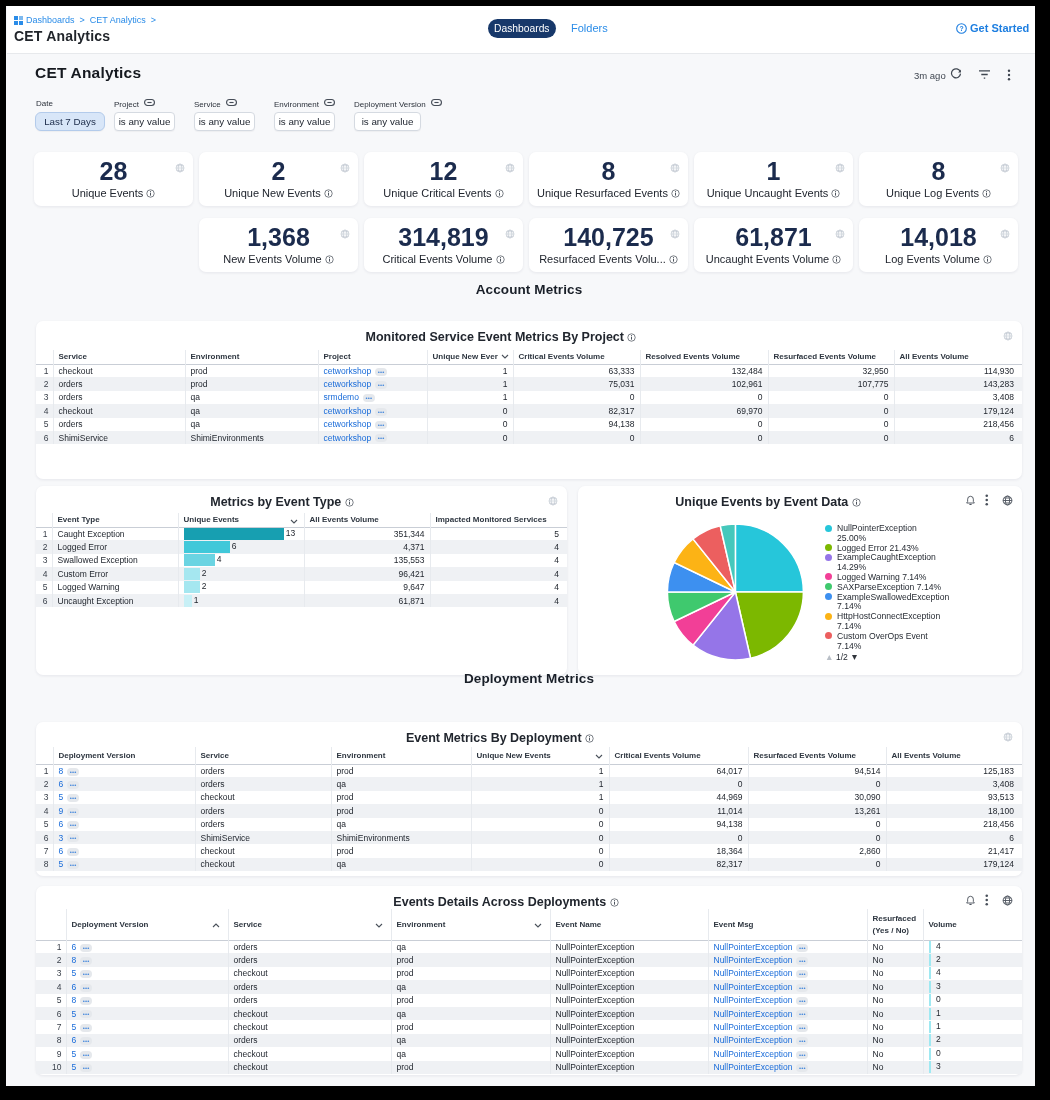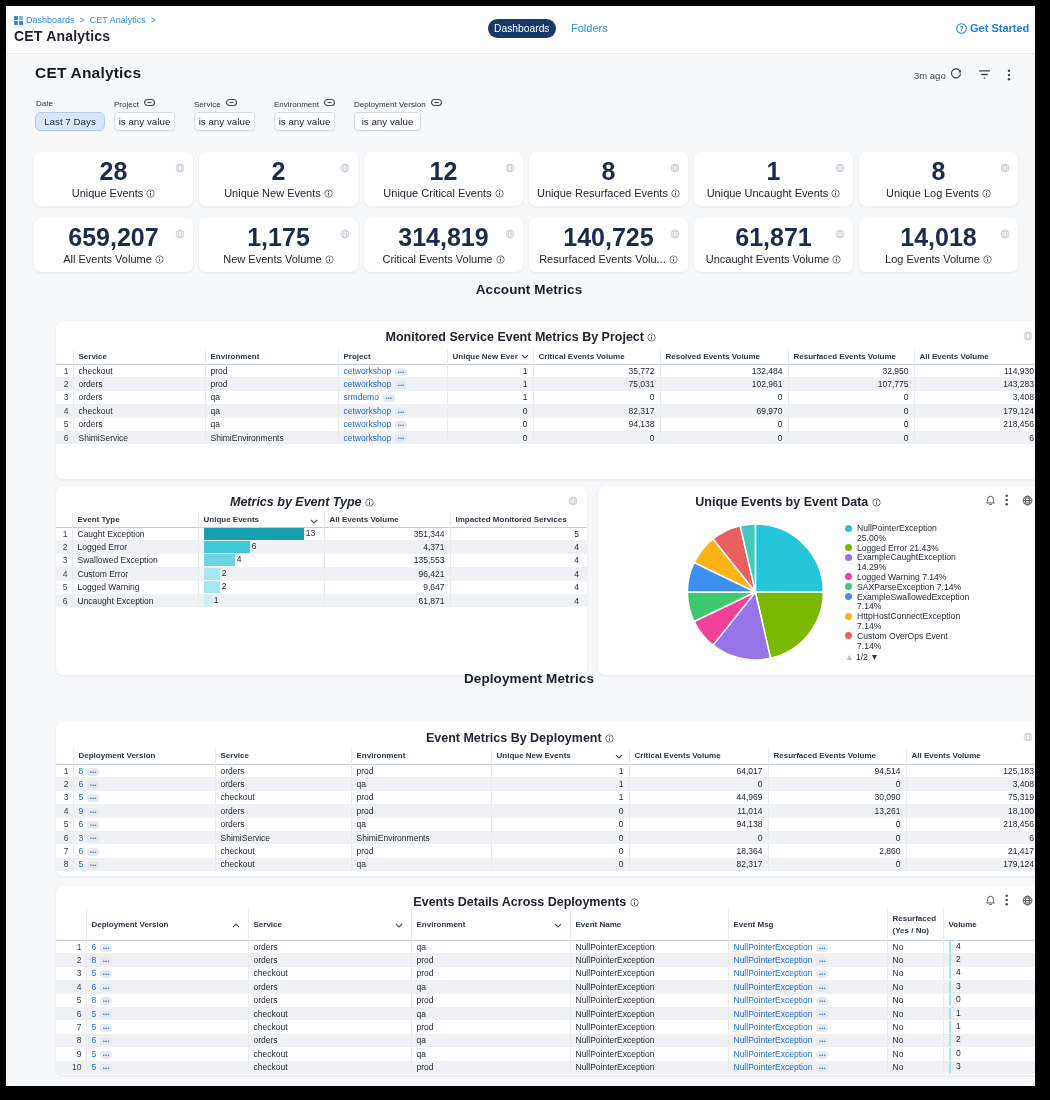--- a/index.html
+++ b/index.html
@@ -15,21 +15,21 @@
 .heading { position:absolute; left:29px; top:58px; font-size:15.5px; font-weight:700; color:#15191f; letter-spacing:0.2px; }
 .tools { position:absolute; left:895px; top:61px; width:105px; height:20px; color:#3f4650; font-size:9.5px; }
 .flabel { position:absolute; font-size:8px; color:#2b313a; font-weight:400; }
 .fbtn { position:absolute; height:19px; background:#fff; border:1px solid #d5dae1; border-radius:4px; font-size:9.8px; color:#222832; text-align:center; box-shadow:0 1px 1px rgba(0,0,0,0.04);}
 .fbtn.sel { background:#d8e6f8; border-color:#b3cbeb; color:#1b2b49; }
 .mcard { position:absolute; width:159px; height:54px; background:#fff; border-radius:7px; box-shadow:0 1px 3px rgba(20,30,60,0.08); }
 .mnum { margin-top:5px; text-align:center; font-size:25px; font-weight:700; color:#1b2b4d; letter-spacing:0px;}
 .mlab { margin-top:1px; text-align:center; font-size:11px; color:#20252e; }
 .globe { position:absolute; right:8px; top:7px; }
 .sechead { position:absolute; left:30px; width:986px; text-align:center; font-size:13.5px; font-weight:700; color:#191f28; letter-spacing:0.1px; }
-.card { position:absolute; background:#fff; border-radius:7px; box-shadow:0 1px 3px rgba(20,30,60,0.08);margin-left:20px; }
+.card { position:absolute; background:#fff; border-radius:7px; box-shadow:0 1px 3px rgba(20,30,60,0.08); }
 .ctitle { text-align:center; font-size:12.5px; font-weight:700; color:#21262e; padding-top:9px; }
 table.dt { border-collapse:collapse; table-layout:fixed; width:100%; font-size:8.5px; color:#232830; }
 table.dt th { font-weight:700; font-size:8px; color:#2e3640; text-align:left; padding:0 5px; height:14px; border-left:1px solid #e7eaee; white-space:nowrap; overflow:hidden; }
 table.dt td { padding:0 5px; height:13.4px; border-left:1px solid #e7eaee; overflow:hidden; white-space:nowrap; }
 table.dt td:last-child, table.dt th:last-child { padding-right:8px; }
 table.dt th:first-child, table.dt td:first-child { border-left:none; text-align:right; padding-right:4px; color:#3a414b;}
 table.dt thead tr { border-bottom:1px solid #c9ced6; }
 table.dt tr.z { background:#eff1f4; }
 .num { text-align:right; }
 a.lk { color:#186bd9; text-decoration:none; }
@@ -187,44 +187,29 @@
             <path d="M1.6 8 h12.8 M2.6 4.4 h10.8 M2.6 11.6 h10.8"></path>
           </g>
         </svg></div>
       <div class="mnum">8</div>
       <div class="mlab">Unique Log Events <svg width="9" height="9" viewBox="0 0 16 16" style="vertical-align:-1px">
           <circle cx="8" cy="8" r="6.6" fill="none" stroke="#4a515b" stroke-width="1.3"></circle>
           <rect x="7.2" y="6.8" width="1.7" height="5" fill="#454c56"></rect>
           <rect x="7.2" y="3.8" width="1.7" height="1.9" fill="#454c56"></rect>
         </svg></div>
     </div>
-  <div class="mcard" style="left:28px; top:212px;">
-      <div class="globe"><svg width="10" height="10" viewBox="0 0 16 16">
-          <g fill="none" stroke="#bcc4cd" stroke-width="1">
-            <circle cx="8" cy="8" r="6.4"></circle>
-            <ellipse cx="8" cy="8" rx="3" ry="6.4"></ellipse>
-            <path d="M1.6 8 h12.8 M2.6 4.4 h10.8 M2.6 11.6 h10.8"></path>
-          </g>
-        </svg></div>
-      <div class="mnum">659,207</div>
-      <div class="mlab">All Events Volume <svg width="9" height="9" viewBox="0 0 16 16" style="vertical-align:-1px">
-          <circle cx="8" cy="8" r="6.6" fill="none" stroke="#4a515b" stroke-width="1.3"></circle>
-          <rect x="7.2" y="6.8" width="1.7" height="5" fill="#454c56"></rect>
-          <rect x="7.2" y="3.8" width="1.7" height="1.9" fill="#454c56"></rect>
-        </svg></div>
-    </div>
   <div class="mcard" style="left:193px; top:212px;">
       <div class="globe"><svg width="10" height="10" viewBox="0 0 16 16">
           <g fill="none" stroke="#bcc4cd" stroke-width="1">
             <circle cx="8" cy="8" r="6.4"></circle>
             <ellipse cx="8" cy="8" rx="3" ry="6.4"></ellipse>
             <path d="M1.6 8 h12.8 M2.6 4.4 h10.8 M2.6 11.6 h10.8"></path>
           </g>
         </svg></div>
-      <div class="mnum">1,175</div>
+      <div class="mnum">1,368</div>
       <div class="mlab">New Events Volume <svg width="9" height="9" viewBox="0 0 16 16" style="vertical-align:-1px">
           <circle cx="8" cy="8" r="6.6" fill="none" stroke="#4a515b" stroke-width="1.3"></circle>
           <rect x="7.2" y="6.8" width="1.7" height="5" fill="#454c56"></rect>
           <rect x="7.2" y="3.8" width="1.7" height="1.9" fill="#454c56"></rect>
         </svg></div>
     </div>
   <div class="mcard" style="left:358px; top:212px;">
       <div class="globe"><svg width="10" height="10" viewBox="0 0 16 16">
           <g fill="none" stroke="#bcc4cd" stroke-width="1">
             <circle cx="8" cy="8" r="6.4"></circle>
@@ -327,21 +312,21 @@
             <th>All Events Volume</th>
           </tr>
         </thead>
 <tbody>
           <tr>
             <td>1</td>
             <td>checkout</td>
             <td>prod</td>
             <td><a class="lk">cetworkshop</a><span class="dots">•••</span></td>
             <td class="num">1</td>
-            <td class="num">35,772</td>
+            <td class="num">63,333</td>
             <td class="num">132,484</td>
             <td class="num">32,950</td>
             <td class="num">114,930</td>
           </tr>
           <tr class="z">
             <td>2</td>
             <td>orders</td>
             <td>prod</td>
             <td><a class="lk">cetworkshop</a><span class="dots">•••</span></td>
             <td class="num">1</td>
@@ -392,21 +377,21 @@
             <td class="num">0</td>
             <td class="num">0</td>
             <td class="num">0</td>
             <td class="num">6</td>
           </tr>
         </tbody>
       </table>
   </div>
 
   <div class="card" id="card2" style="left:30px; top:480px; width:531px; height:189px;">
-    <div class="ctitle" style="padding-right:39px;font-style:italic;">Metrics by Event Type <svg width="9" height="9" viewBox="0 0 16 16" style="vertical-align:-1px">
+    <div class="ctitle" style="padding-right:39px;">Metrics by Event Type <svg width="9" height="9" viewBox="0 0 16 16" style="vertical-align:-1px">
           <circle cx="8" cy="8" r="6.6" fill="none" stroke="#4a515b" stroke-width="1.3"></circle>
           <rect x="7.2" y="6.8" width="1.7" height="5" fill="#454c56"></rect>
           <rect x="7.2" y="3.8" width="1.7" height="1.9" fill="#454c56"></rect>
         </svg></div>
     <div class="cicons"><svg width="10" height="10" viewBox="0 0 16 16">
           <g fill="none" stroke="#bcc4cd" stroke-width="1">
             <circle cx="8" cy="8" r="6.4"></circle>
             <ellipse cx="8" cy="8" rx="3" ry="6.4"></ellipse>
             <path d="M1.6 8 h12.8 M2.6 4.4 h10.8 M2.6 11.6 h10.8"></path>
           </g>
@@ -583,21 +568,21 @@
             <td class="num">3,408</td>
           </tr>
           <tr>
             <td>3</td>
             <td><a class="lk">5</a><span class="dots">•••</span></td>
             <td>checkout</td>
             <td>prod</td>
             <td class="num">1</td>
             <td class="num">44,969</td>
             <td class="num">30,090</td>
-            <td class="num">75,319</td>
+            <td class="num">93,513</td>
           </tr>
           <tr class="z">
             <td>4</td>
             <td><a class="lk">9</a><span class="dots">•••</span></td>
             <td>orders</td>
             <td>prod</td>
             <td class="num">0</td>
             <td class="num">11,014</td>
             <td class="num">13,261</td>
             <td class="num">18,100</td>

